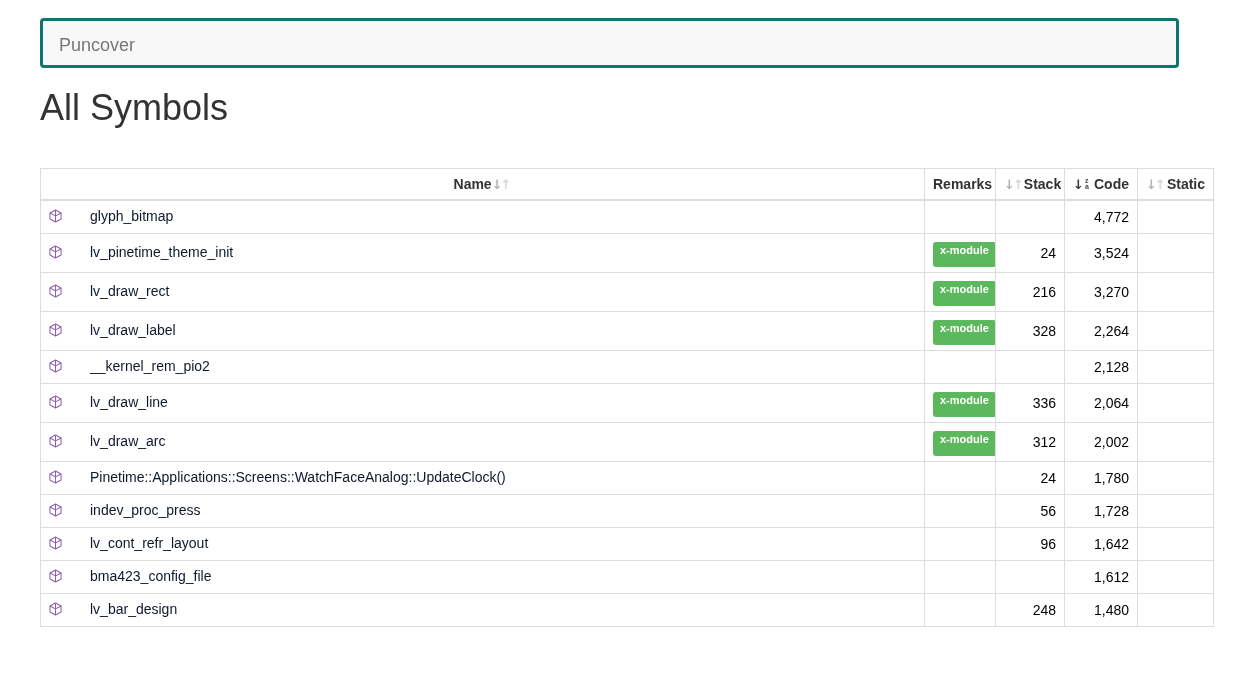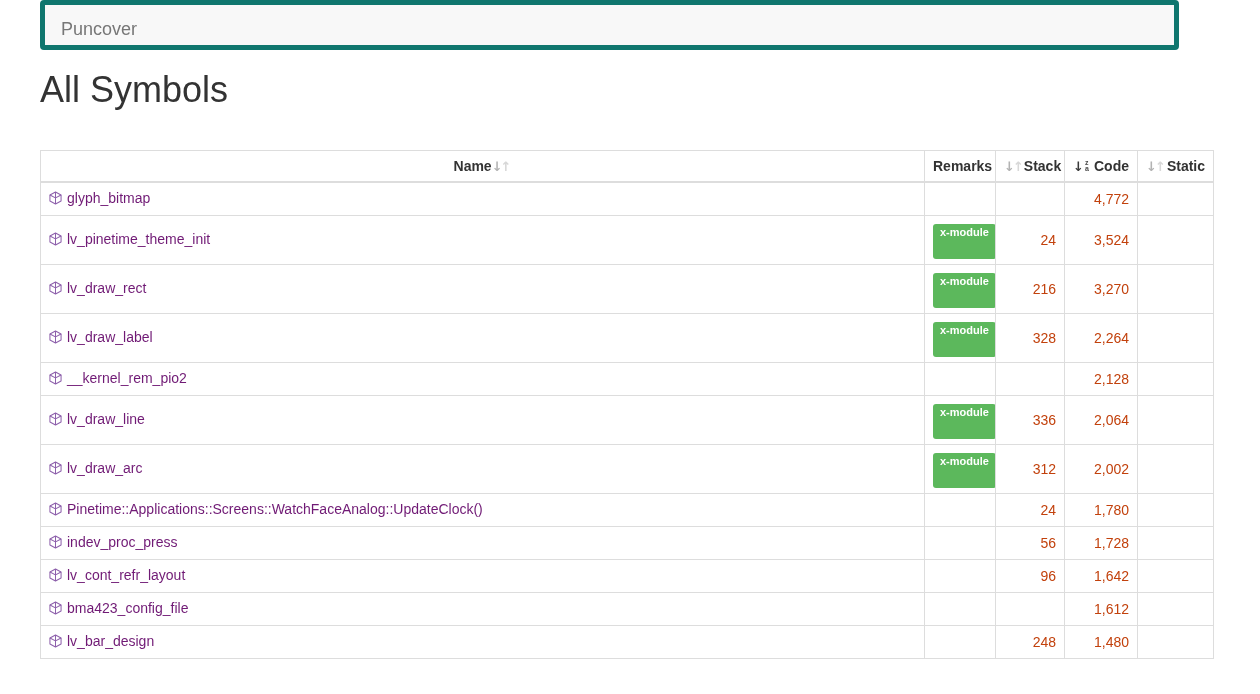--- a/index.html
+++ b/index.html
@@ -8,24 +8,25 @@
     width: 1260px; height: 694px;
     overflow: hidden;
     background: #ffffff;
     font-family: "Liberation Sans", "DejaVu Sans", sans-serif;
     color: #333;
   }
   .container { margin-left: 40px; width: 1174px; }
 
   
   .navbar {
+    margin-top: 18px;
     width: 1139px;
     height: 50px;
     background: #f8f8f8;
-    border: 5px solid #0f766e;
+    border: 3px solid #0f766e;
     border-radius: 4px;
   }
   .navbar-brand {
     display: inline-block;
     line-height: 48px;
     padding: 0 16px;
     font-size: 18px;
     color: #777;
     text-decoration: none;
   }
@@ -78,35 +79,36 @@
   .sort-icon .su { color: #d8d8d8; margin-left: -2px; }
   .sort-icon.sorted-desc .arrow { color: #3a3a3a; font-size: 13px; }
   .sort-icon .za {
     display: inline-flex; flex-direction: column;
     margin-left: 1px;
     font-size: 7px; line-height: 6px;
     font-weight: bold; color: #4a4a4a;
     font-family: "Liberation Sans", sans-serif;
   }
 
-  td.c-num { text-align: right; color: #c2410c; }
+  td.c-num { text-align: right; color: #000000; }
   td.c-remarks { text-align: center; }
   td.c-name .cube { display: inline-block; vertical-align: -2px; margin-right: 5px; }
   td.c-name a.sym-link {
-    color: #701a75;
+    color: #0f172a;
     text-decoration: none;
+    margin-left: 23px;
   }
   .badge-xmodule {
     display: inline-block;
     background: #5cb85c;
     color: #fff;
     font-size: 11px;
     font-weight: bold;
     line-height: 13px;
-    padding: 2px 7px 20px 7px;
+    padding: 2px 7px 10px 7px;
     border-radius: 3px;
   }
 </style>
 </head>
 <body>
 
 <div class="container">
 
   <nav class="navbar">
     <a class="navbar-brand" href="#">Puncover</a>

